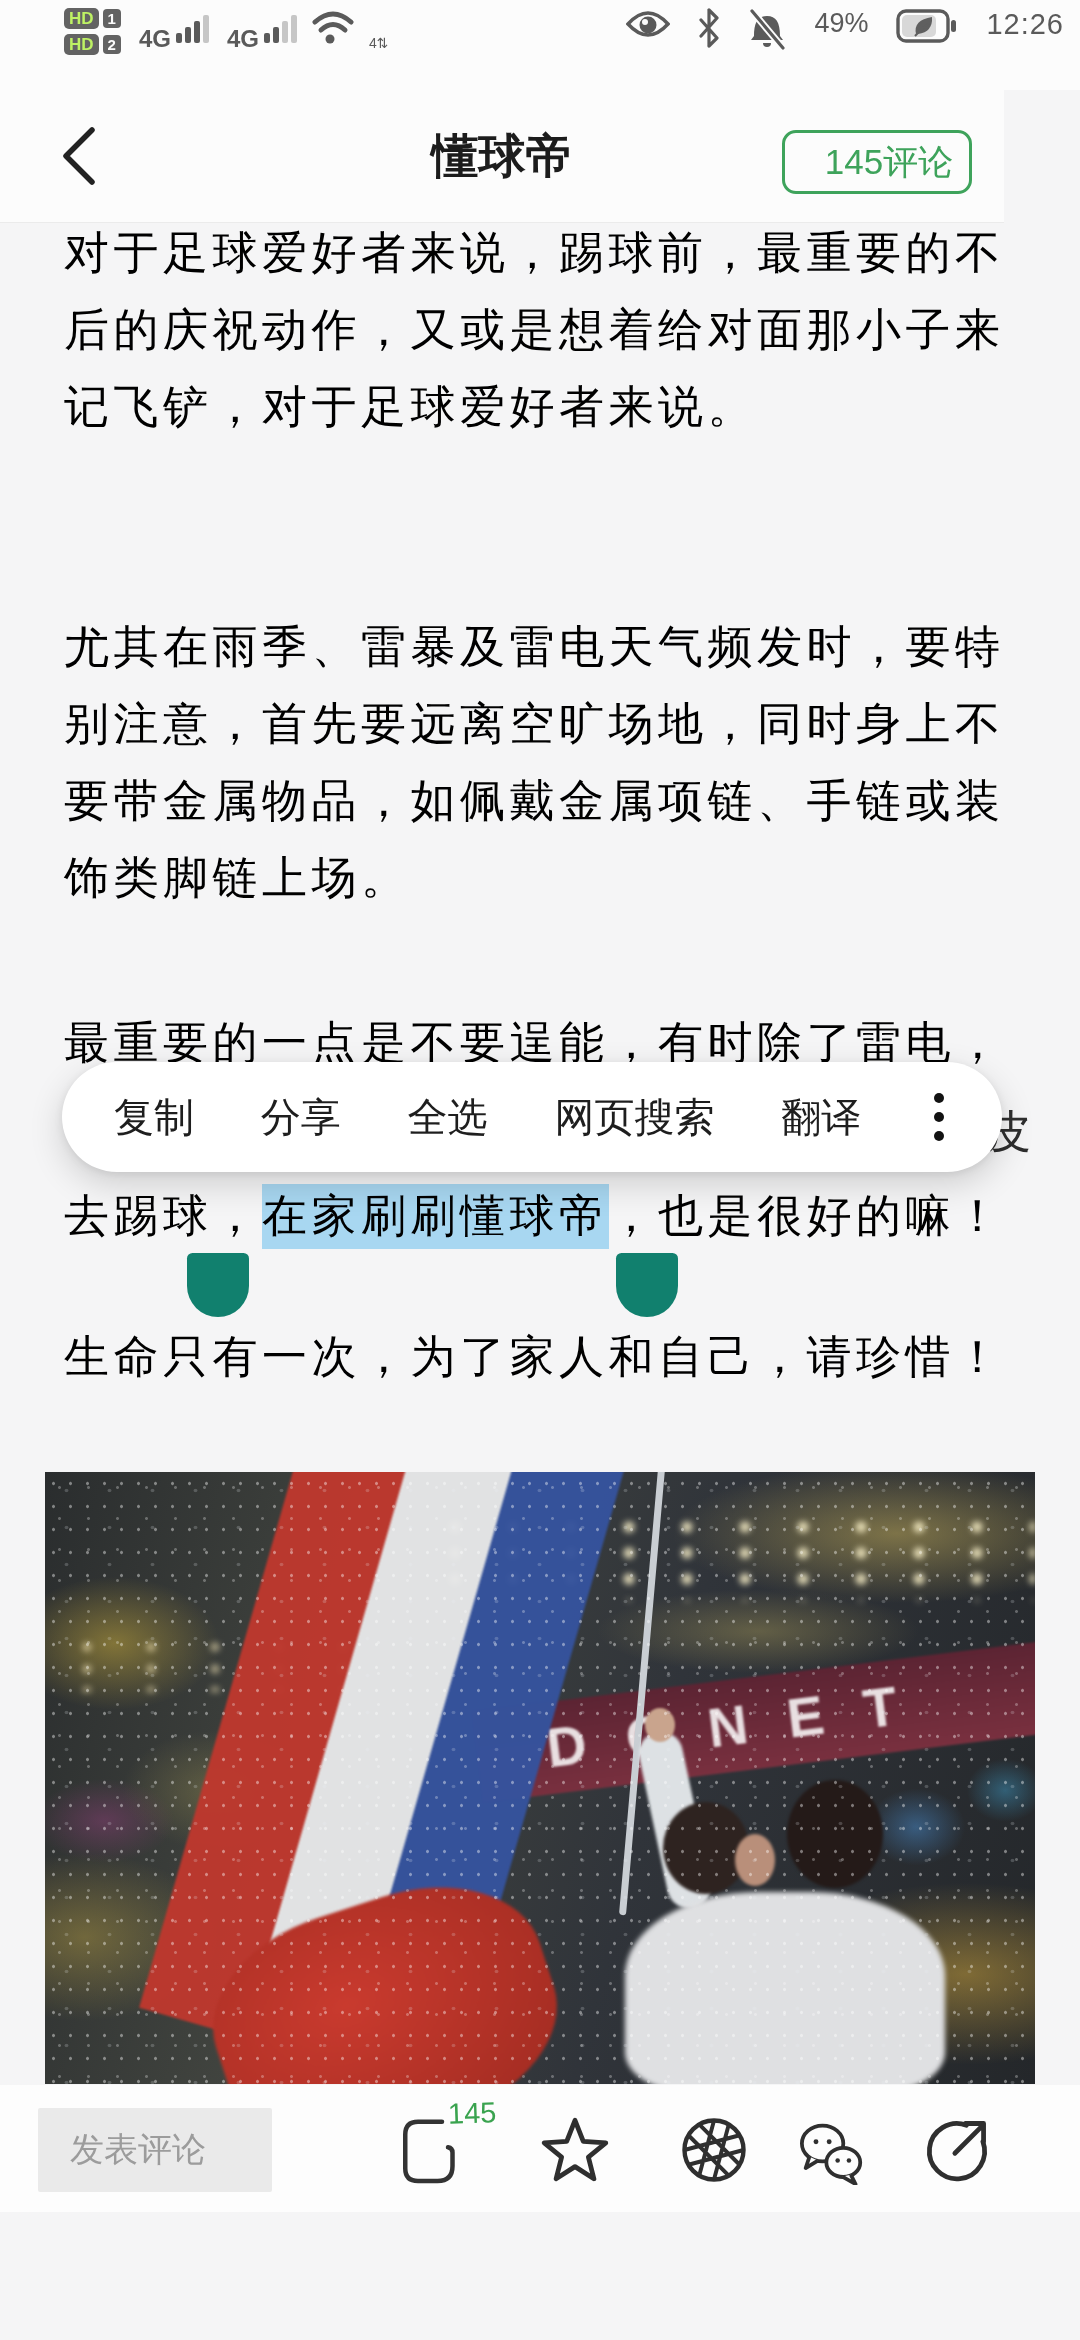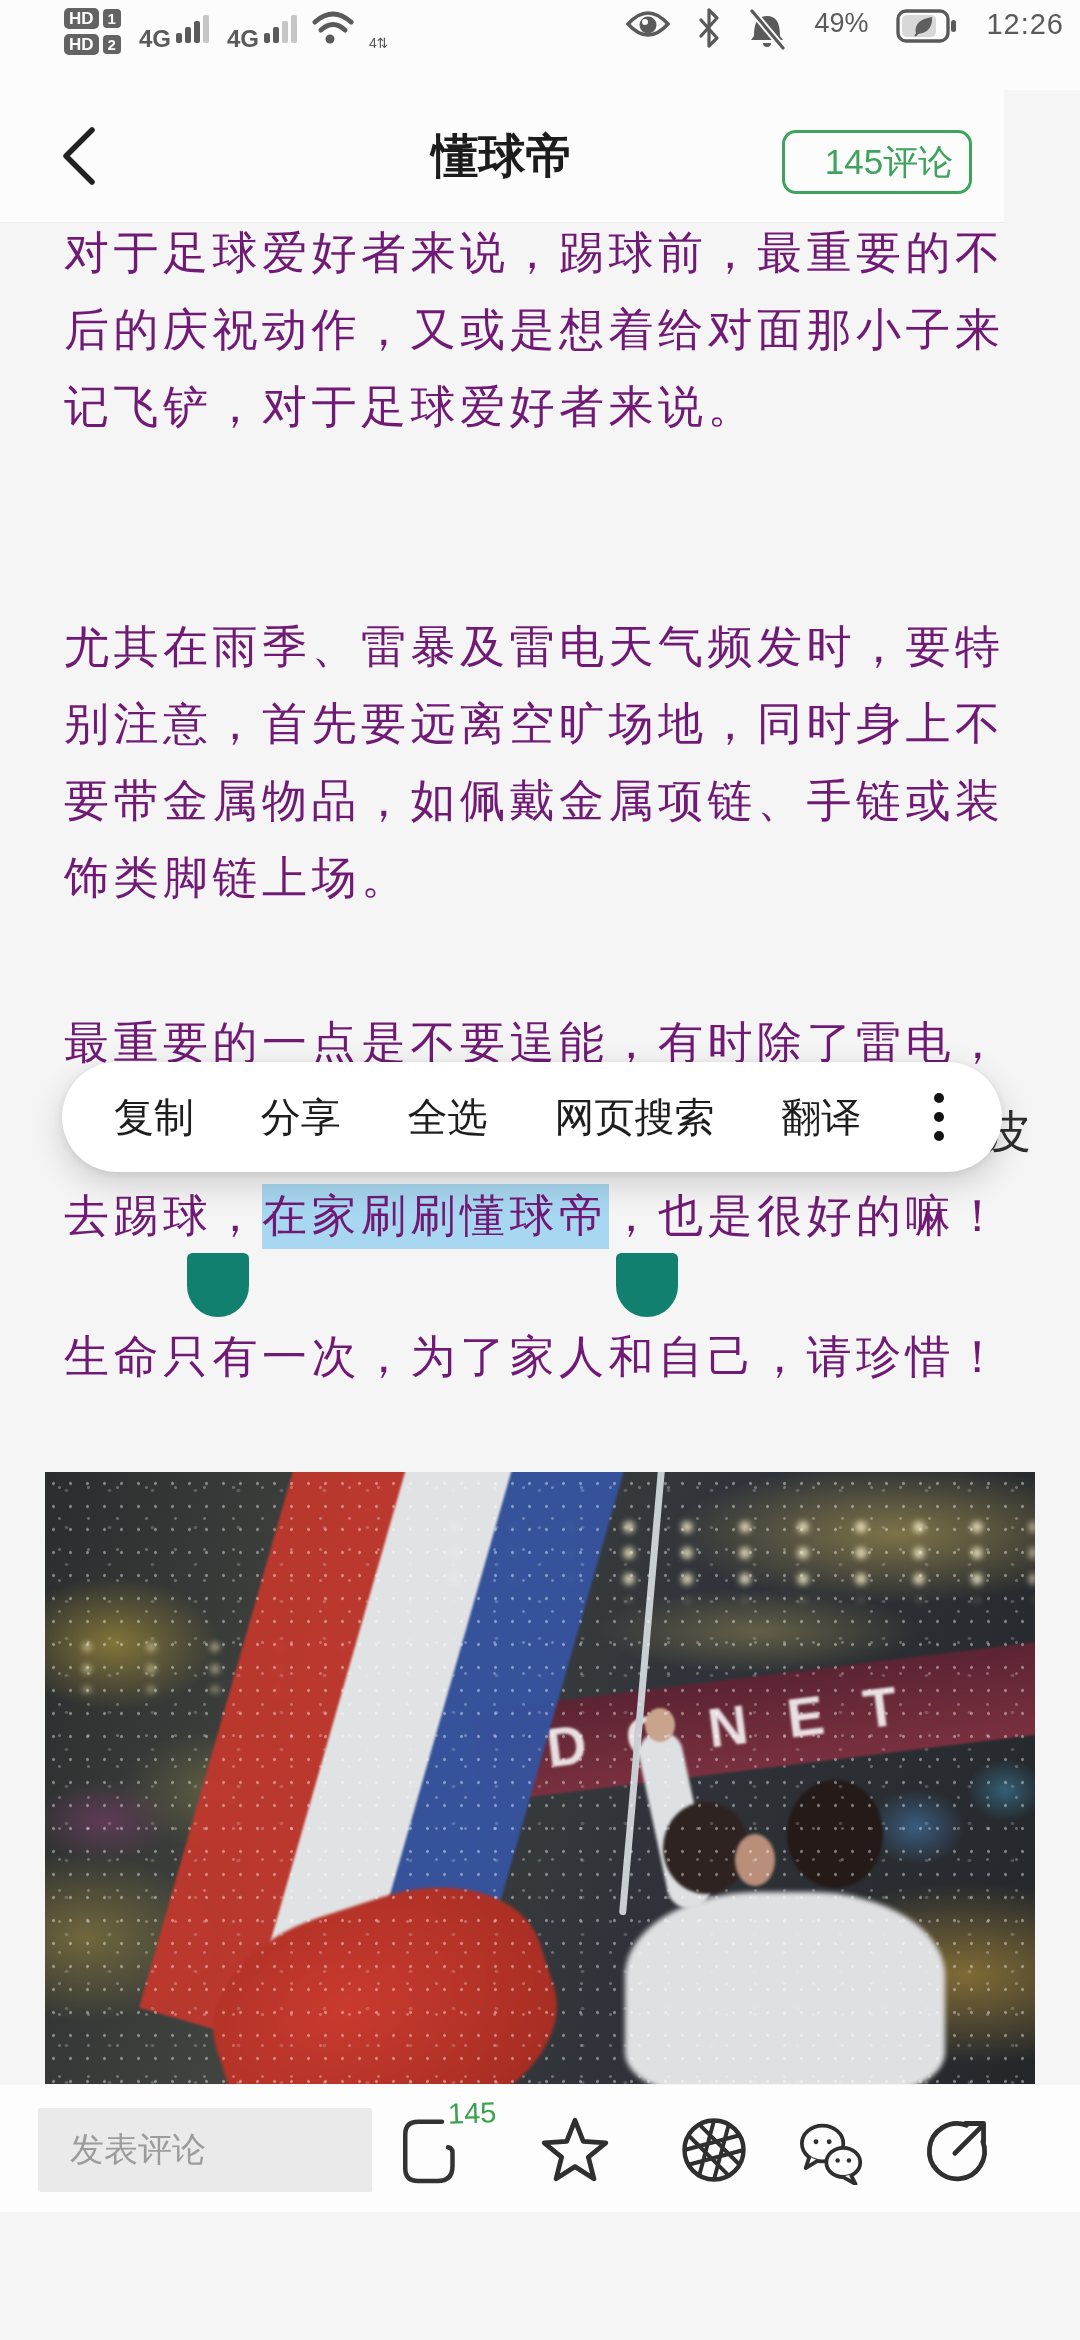--- a/index.html
+++ b/index.html
@@ -7,42 +7,42 @@
     position:relative;width:1080px;height:2340px;margin:0 auto;
     background:#f5f5f6;overflow:hidden;
     font-family:"Liberation Sans","DejaVu Sans",sans-serif;
     -webkit-font-smoothing:antialiased;
   }
   
   #statusbar{position:absolute;left:0;top:0;width:1080px;height:90px;background:#fcfcfc;}
   .sb-left{position:absolute;left:64px;top:8px;display:flex;align-items:center;gap:14px;color:#5a5a5a;}
   .hd-stack{display:flex;flex-direction:column;gap:5px;}
   .hd-row{display:flex;gap:4px;align-items:center;}
-  .hd-pill{background:#636363;color:#ffffff;font-size:17px;font-weight:bold;border-radius:5px;padding:2px 5px;line-height:1;}
+  .hd-pill{background:#636363;color:#bef264;font-size:17px;font-weight:bold;border-radius:5px;padding:2px 5px;line-height:1;}
   .hd-num{background:#636363;color:#fbfbfb;font-size:15px;font-weight:bold;border-radius:4px;padding:2px 5px;line-height:1;}
   .net-group{display:flex;align-items:flex-end;gap:5px;margin-left:4px;}
   .net-label{font-size:24px;font-weight:bold;color:#5a5a5a;line-height:1;}
   .bars{display:flex;align-items:flex-end;gap:3px;height:30px;margin-bottom:8px;}
   .bar{width:6px;border-radius:2px;background:#5a5a5a;}
   .bar.dim{background:#c6c6c6;}
   .wifi-badge{font-size:14px;color:#5a5a5a;margin-bottom:4px;align-self:flex-end;}
   .sb-right{position:absolute;right:16px;top:8px;height:74px;display:flex;gap:28px;color:#5a5a5a;}
   .sb-text{font-size:27px;color:#5a5a5a;}
   .sb-time{font-size:29px;color:#5a5a5a;letter-spacing:1px;}
   
   #header{position:absolute;left:0;top:90px;width:1004px;height:132px;background:#fcfcfc;border-bottom:1px solid #ebebeb;}
   #back-btn{position:absolute;left:56px;top:34px;width:46px;height:64px;cursor:pointer;}
   #page-title{position:absolute;left:0;top:0;width:100%;text-align:center;line-height:132px;font-size:47px;font-weight:bold;color:#1c1c1c;}
   #comments-btn{
     position:absolute;right:32px;top:40px;width:190px;height:64px;box-sizing:border-box;
     border:3px solid #3ea35b;border-radius:14px;color:#3ea35b;font-size:35px;
     display:flex;align-items:center;justify-content:center;background:transparent;padding-left:24px;
   }
   
-  .para{position:absolute;left:64px;width:952px;font-size:45px;line-height:77px;color:#701a75;letter-spacing:4.5px;}
+  .para{position:absolute;left:64px;width:952px;font-size:45px;line-height:77px;color:#000000;letter-spacing:4.5px;}
   .para div{white-space:nowrap;}
   #p1{top:214px;}
   #p2{top:608px;}
   #p3l1{top:1004px;}
   #p3l2-char{position:absolute;left:986px;top:1102px;font-size:45px;color:#2e2e2e;}
   #p3l3{top:1176px;line-height:80px;}
   #selected-text{background:#a8d7f1;box-shadow:0 -6px 0 #a8d7f1,0 8px 0 #a8d7f1;}
   #p4{top:1318px;}
   
   .sel-handle{position:absolute;width:62px;height:64px;background:#11806e;}
@@ -92,21 +92,21 @@
   #photo .bodies{position:absolute;left:580px;top:420px;width:320px;height:200px;background:#dfe0e2;border-radius:42% 42% 20% 20%;filter:blur(2.5px);}
   #photo .drape{position:absolute;left:170px;top:430px;width:340px;height:230px;transform:rotate(-18deg);
     background:radial-gradient(ellipse at 40% 40%,#c93a2e,#9e2a20);border-radius:40%;filter:blur(1.5px);}
   #photo .rain{position:absolute;inset:0;opacity:.75;background-image:
     radial-gradient(rgba(255,255,255,.55) 1px, transparent 1.6px),
     radial-gradient(rgba(255,255,255,.38) 1px, transparent 1.8px),
     radial-gradient(rgba(235,240,245,.28) 1.4px, transparent 2.4px);
     background-size:17px 23px,29px 31px,43px 37px;}
   
   #toolbar{position:absolute;left:0;top:2085px;width:1080px;height:127px;background:#fdfdfd;}
-  #comment-input{position:absolute;left:38px;top:23px;width:334px;height:84px;background:#eaeaea;border-radius:2px;
+  #comment-input{position:absolute;left:38px;top:23px;width:234px;height:84px;background:#eaeaea;border-radius:2px;
     display:flex;align-items:center;padding-left:32px;box-sizing:border-box;font-size:34px;color:#9c9c9c;cursor:text;}
   .tool-icon{position:absolute;top:30px;cursor:pointer;}
   #icon-comment{left:393px;}
   #comment-count{position:absolute;left:448px;top:12px;font-size:29px;color:#3aa34f;transform:rotate(-2deg);}
   #icon-star{left:540px;}
   #icon-aperture{left:678px;}
   #icon-wechat{left:796px;top:36px;}
   #icon-share{left:923px;}
   
   #navbar{position:absolute;left:0;top:2212px;width:1080px;height:128px;background:#fdfdfd;}

